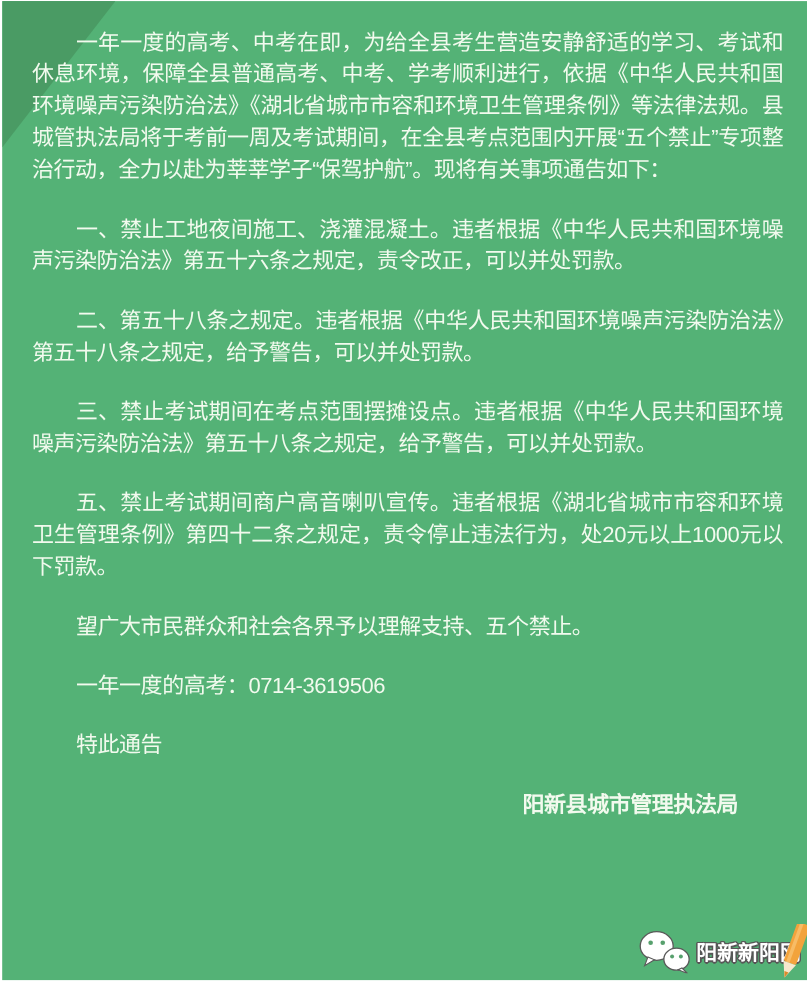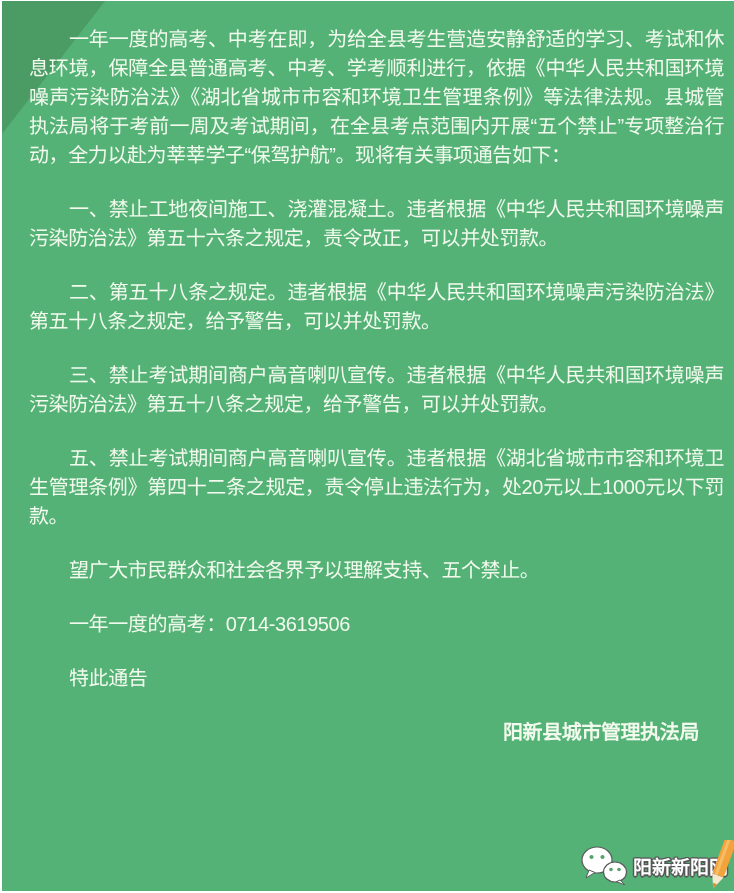--- a/index.html
+++ b/index.html
@@ -13,34 +13,34 @@
     background:#54b276; overflow:hidden;
     color:#f2faee;
   }
   .corner-fold {
     position:absolute; left:0; top:0; width:103px; height:133px;
     background:#4a9b64;
     clip-path:polygon(0 0, 100% 0, 0 100%);
   }
   .content {
     position:relative;
-    padding:24px 10px 0 27px;
+    padding:24px 22px 0 27px;
     font-size:20px; line-height:29px;
     letter-spacing:-0.4px;
     text-align:justify;
   }
   p.para { margin:0 0 25px 0; text-indent:2em; }
   .lead-bold { font-weight:normal; }
   .signature-block {
     margin-top:25px;
     text-align:right;
     font-weight:bold;
     padding-right:25px;
   }
-  .signature-block p { margin:0; text-indent:0; }
+  .signature-block p { margin:16px; text-indent:0; }
   .sig-date { padding-right:4px; }
 
   .watermark {
     position:absolute; left:578px; top:844px;
     display:flex; align-items:center;
     pointer-events:none;
   }
   .wm-text {
     font-size:19px; font-weight:bold; color:#ffffff;
     letter-spacing:0;
@@ -65,21 +65,21 @@
   <div class="corner-fold"></div>
 
   <div class="content">
 
     <p class="para">一年一度的高考、中考在即，为给全县考生营造安静舒适的学习、考试和休息环境，保障全县普通高考、中考、学考顺利进行，依据《中华人民共和国环境噪声污染防治法》《湖北省城市市容和环境卫生管理条例》等法律法规。县城管执法局将于考前一周及考试期间，在全县考点范围内开展“五个禁止”专项整治行动，全力以赴为莘莘学子“保驾护航”。现将有关事项通告如下：</p>
 
     <p class="para"><span class="lead-bold">一、禁止工地夜间施工、浇灌混凝土。</span><span>违者根据《中华人民共和国环境噪声污染防治法》第五十六条之规定，责令改正，可以并处罚款。</span></p>
 
     <p class="para"><span>二、第五十八条之规定。</span><span>违者根据《中华人民共和国环境噪声污染防治法》第五十八条之规定，给予警告，可以并处罚款。</span></p>
 
-    <p class="para"><span>三、禁止考试期间商户高音喇叭宣传。</span><span>违者根据《中华人民共和国环境噪声污染防治法》第五十八条之规定，给予警告，可以并处罚款。</span></p>
+    <p class="para"><span>三、禁止考试期间在考点范围摆摊设点。</span><span>违者根据《中华人民共和国环境噪声污染防治法》第五十八条之规定，给予警告，可以并处罚款。</span></p>
 
 
     <p class="para"><span>五、禁止考试期间商户高音喇叭宣传。</span><span>违者根据《湖北省城市市容和环境卫生管理条例》第四十二条之规定，责令停止违法行为，处20元以上1000元以下罚款。</span></p>
 
     <p class="para">望广大市民群众和社会各界予以理解支持、五个禁止。</p>
 
     <p class="para"><span>一年一度的高考：</span><span>0714-3619506</span></p>
 
     <p class="para">特此通告</p>
 

